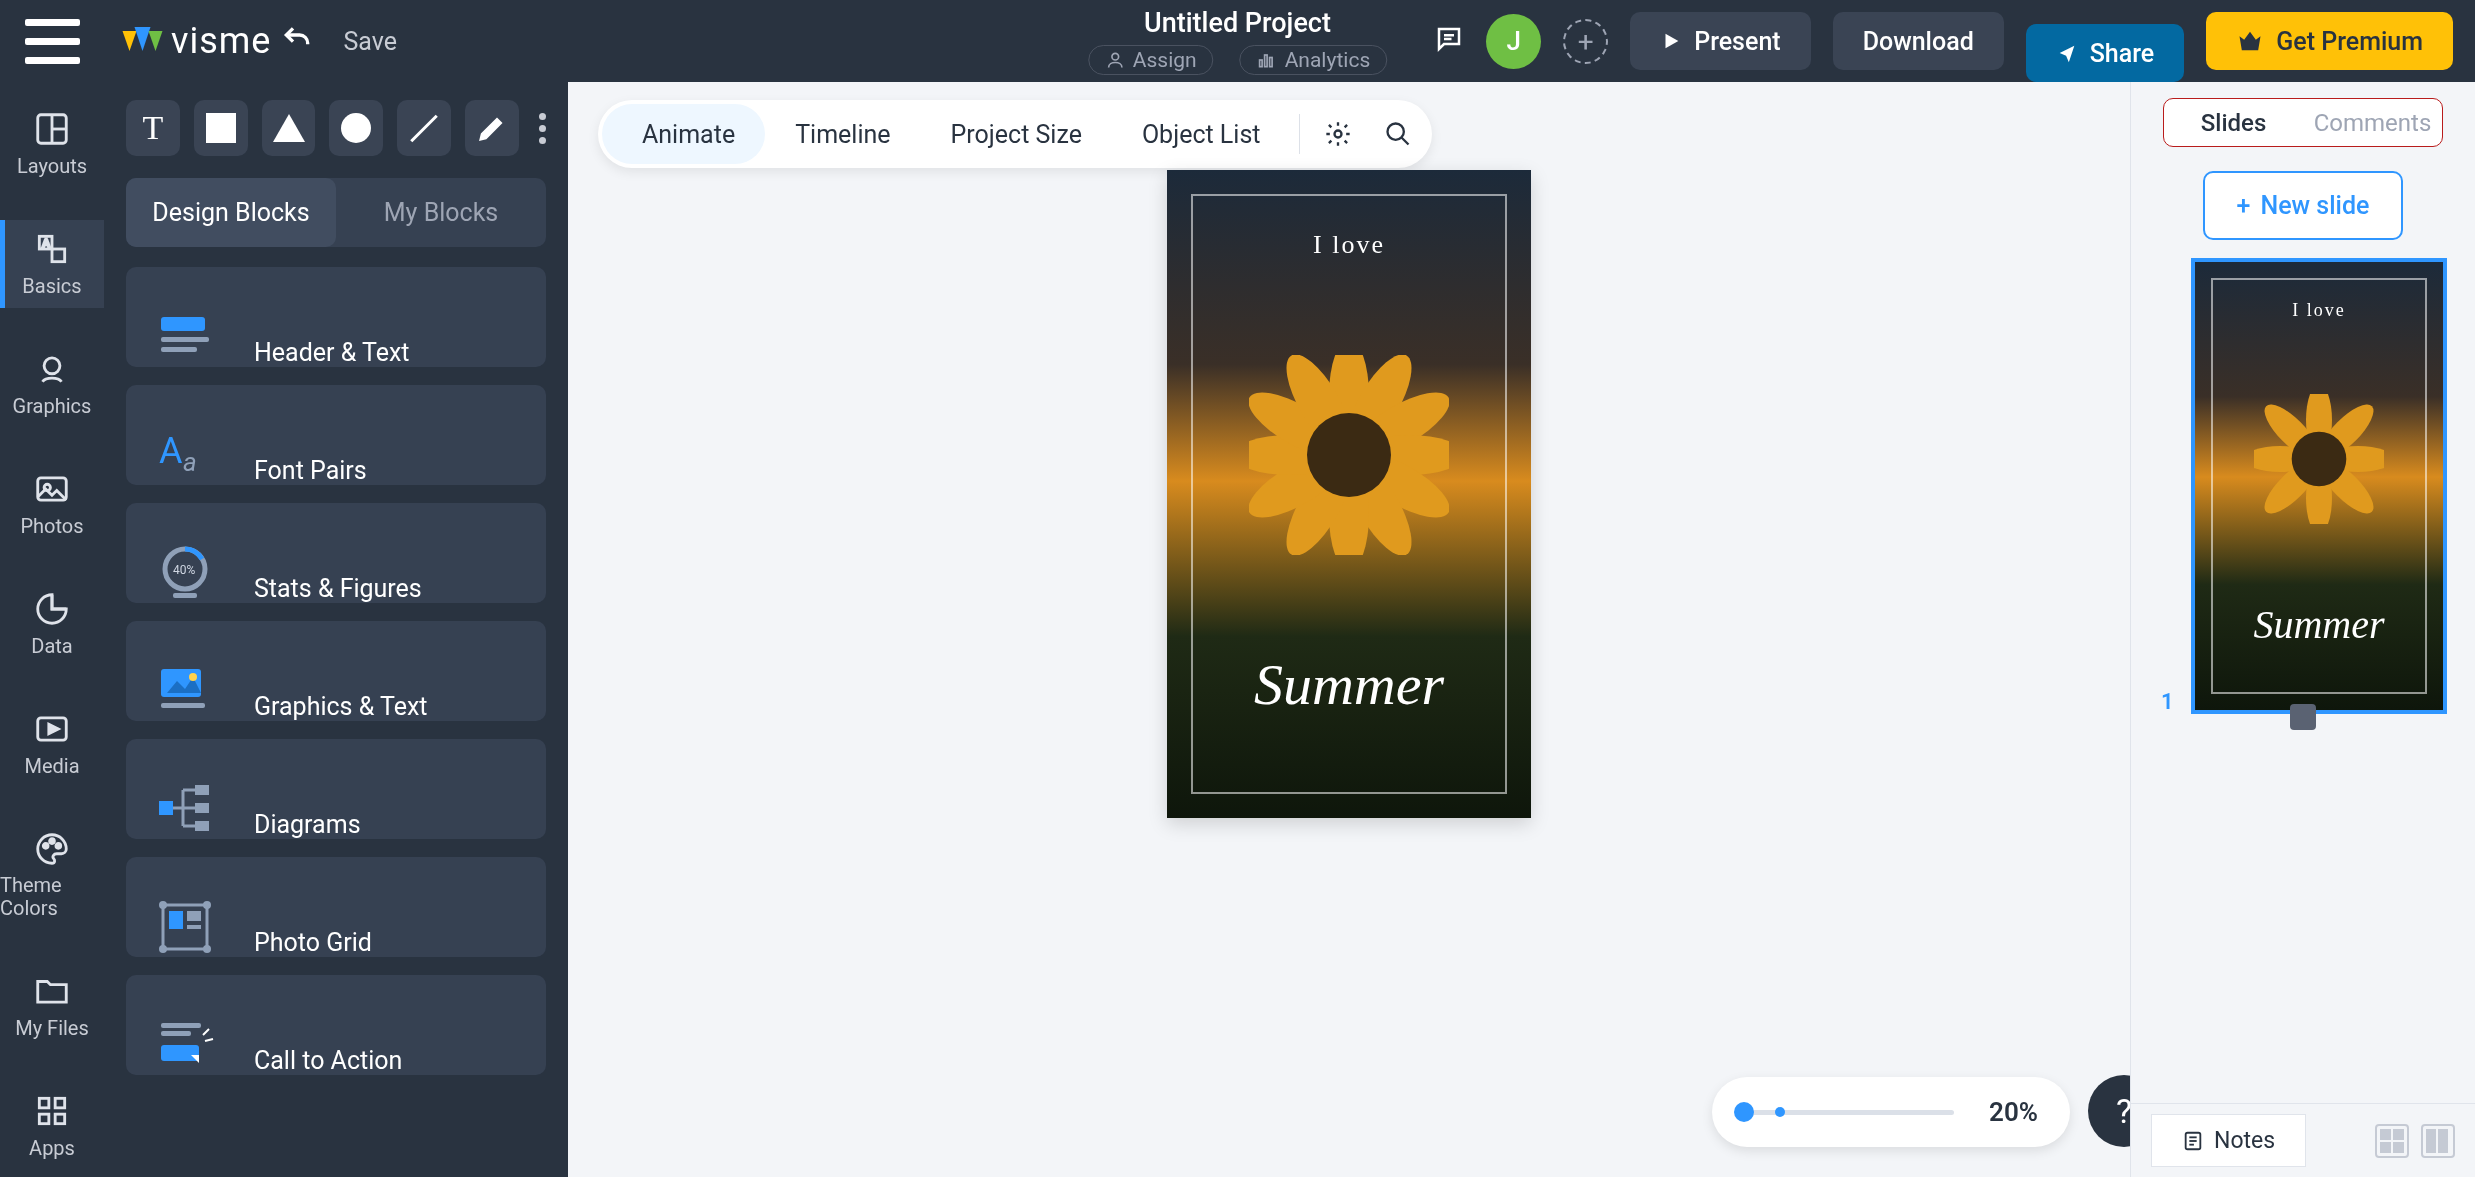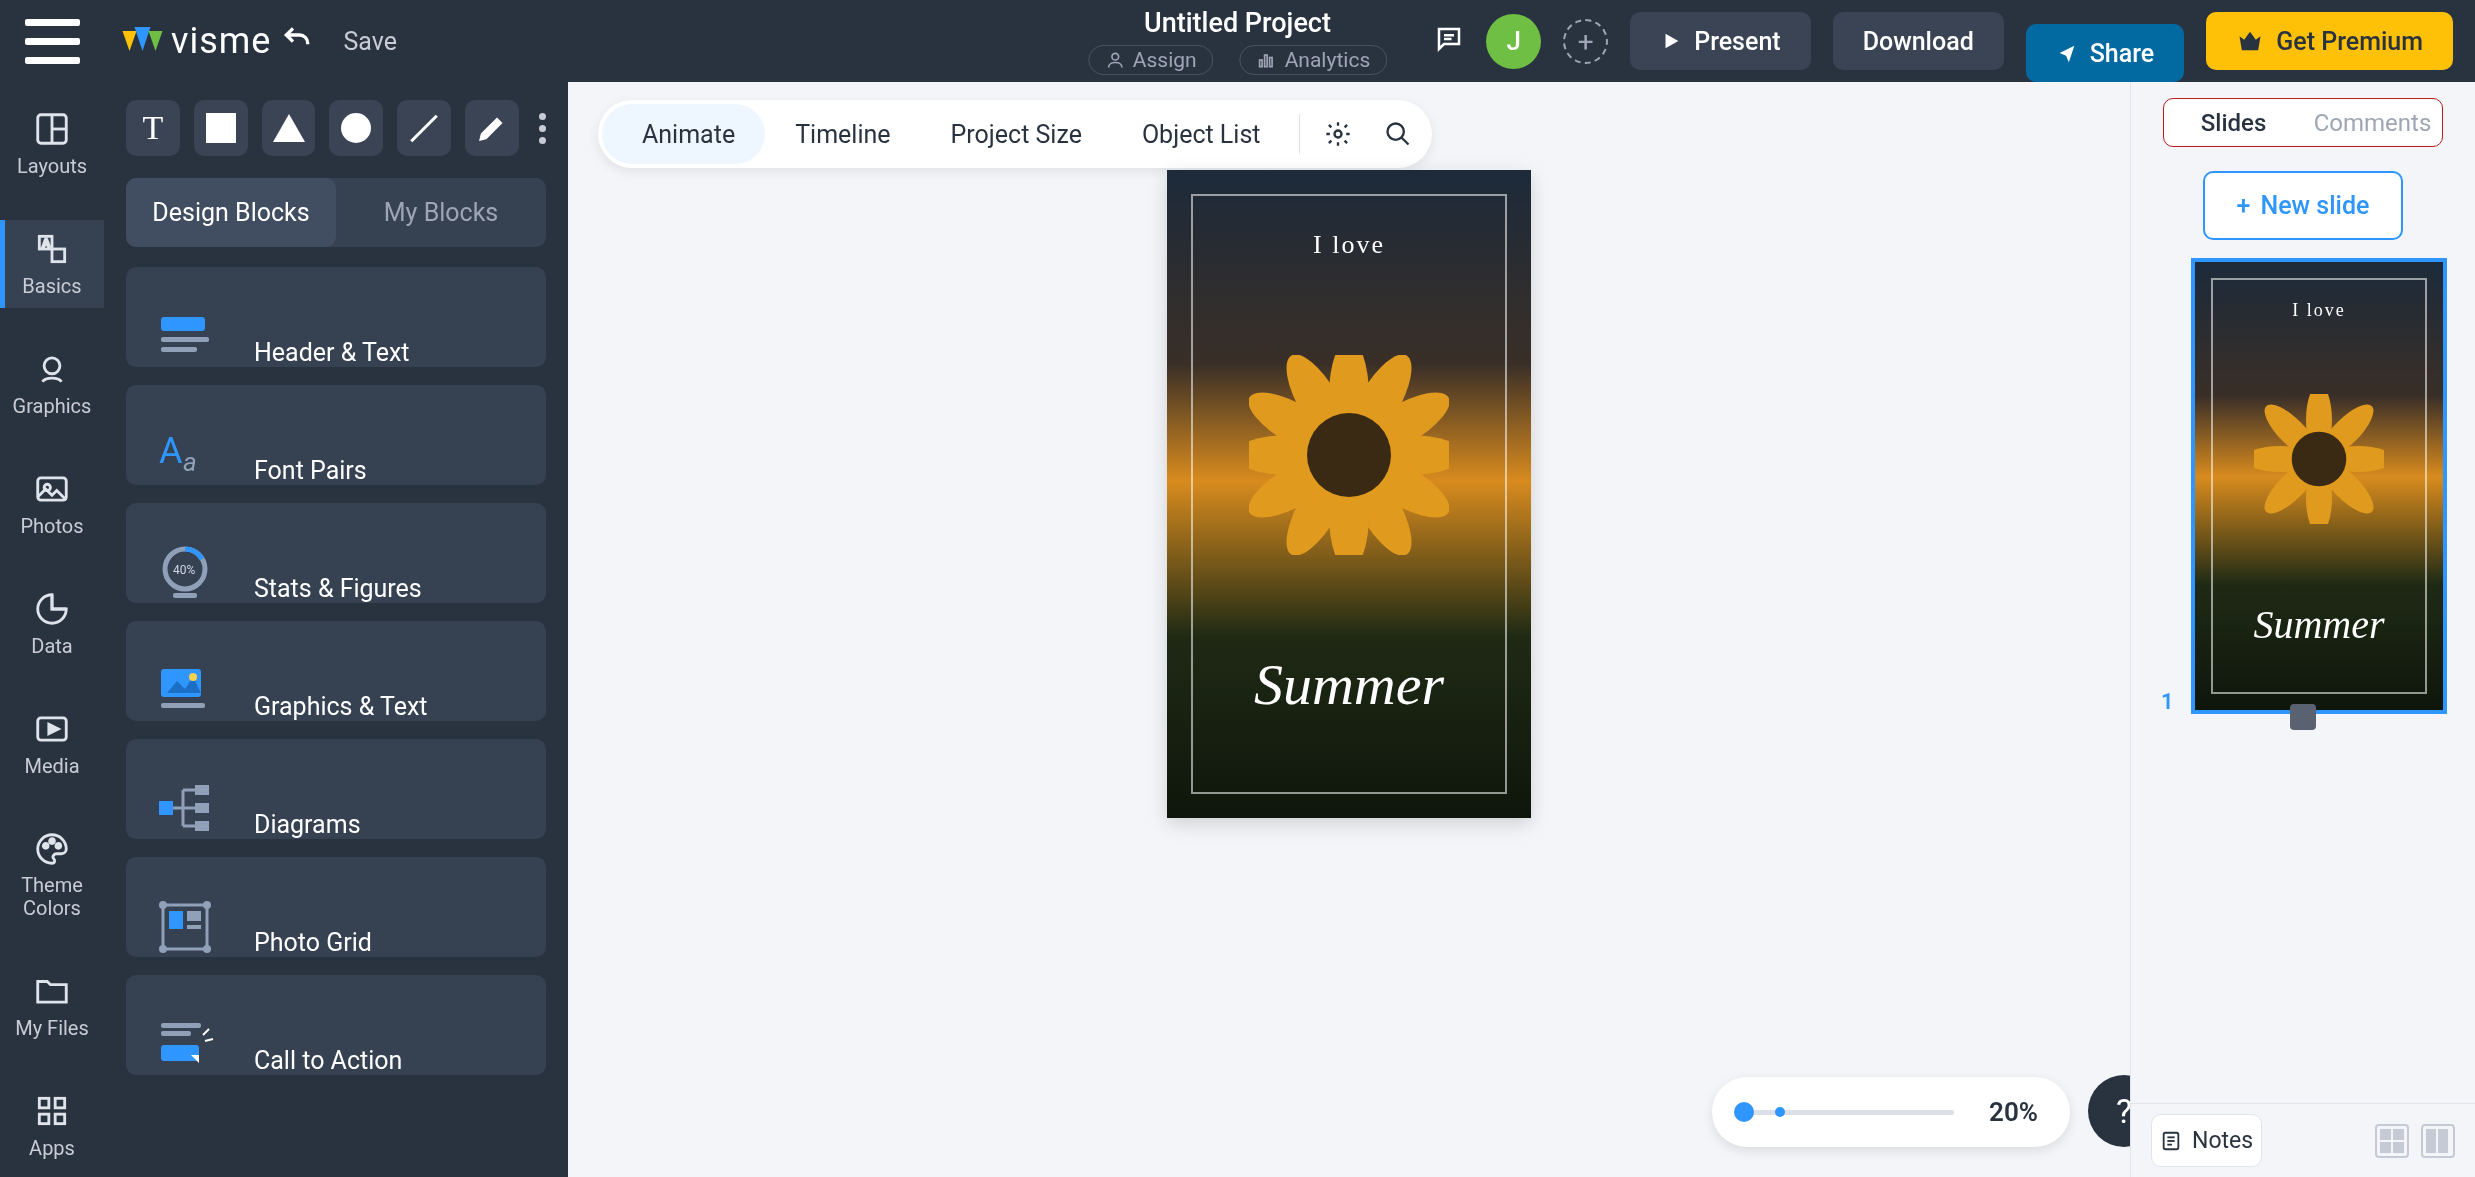--- a/index.html
+++ b/index.html
@@ -88,21 +88,21 @@
   .thumbs{flex:1;overflow:auto;padding:0 24px;}
   .thumb-wrap{position:relative;margin-bottom:20px;}
   .thumb{width:256px;height:456px;margin-left:36px;border:4px solid #2f96ff;background:linear-gradient(180deg,#1c2a3a 0%,#3a2f27 30%,#d88b1e 48%,#1f2a15 72%,#0e160b 100%);position:relative;display:flex;flex-direction:column;align-items:center;justify-content:space-between;padding:38px 16px;}
   .thumb-frame{position:absolute;inset:16px;border:2px solid rgba(255,255,255,.55);}
   .thumb-num{position:absolute;left:6px;bottom:0;color:#2f96ff;font-size:22px;font-weight:600;}
   .thumb .love{font-size:18px;}
   .thumb .summer{font-size:40px;margin-bottom:24px;}
   .thumb .sunflower{width:130px;height:130px;}
   .thumb-badge{width:26px;height:26px;background:#5a6272;border-radius:4px;position:absolute;left:50%;bottom:-16px;transform:translateX(-50%);}
   .right-footer{height:74px;border-top:1px solid #e0e4eb;display:flex;align-items:center;padding:0 20px;gap:20px;background:#f3f5f8;}
-  .notes-btn{background:#fff;border:1px solid #e0e4eb;border-radius:10px;padding:12px 8px;font-size:23px;color:#293340;display:flex;gap:10px;align-items:center;}
+  .notes-btn{background:#fff;border:1px solid #e0e4eb;border-radius:0;padding:12px 30px;font-size:23px;color:#293340;display:flex;gap:10px;align-items:center;}
   .grid-toggle{margin-left:auto;display:flex;gap:12px;}
   .grid-toggle div{width:34px;height:34px;border:2px solid #c5cad4;border-radius:4px;display:flex;flex-wrap:wrap;gap:2px;padding:3px;}
   .grid-toggle div span{background:#c5cad4;}
   .g4 span{width:11px;height:11px;}
   .g2 span{width:10px;height:24px;}
 
   
   .petal{fill:#e09a1e;}
   .center{fill:#3b2a13;}
 </style>
@@ -236,21 +236,21 @@
       </svg>
     <span>Media</span>
   </div>
   <div class="rail-item">
     <svg viewBox="0 0 24 24">
         <path d="M12 3a9 9 0 100 18c2 0 2-2 1-3s0-3 2-3h3a3 3 0 003-3 9 9 0 00-9-9z"></path>
         <circle cx="8" cy="10" r="1.5" fill="#dfe3ea"></circle>
         <circle cx="12" cy="7" r="1.5" fill="#dfe3ea"></circle>
         <circle cx="16" cy="10" r="1.5" fill="#dfe3ea"></circle>
       </svg>
-    <span style="text-align:center;line-height:1.15">Theme Colors</span>
+    <span style="text-align:left;line-height:1.15">Theme Colors</span>
   </div>
   <div class="rail-item">
     <svg viewBox="0 0 24 24">
         <path d="M3 6h6l2 2h10v11H3z"></path>
       </svg>
     <span>My Files</span>
   </div>
   <div class="rail-item">
     <svg viewBox="0 0 24 24">
         <rect x="4" y="4" width="6" height="6"></rect>

